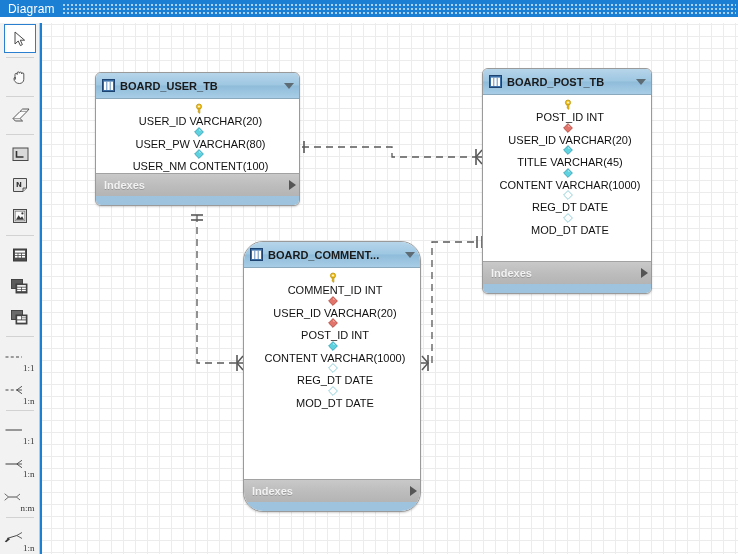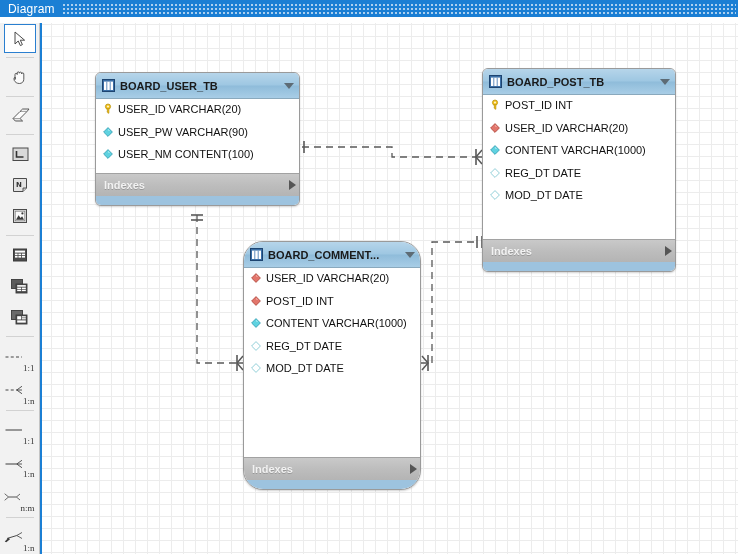--- a/index.html
+++ b/index.html
@@ -85,21 +85,21 @@
   .ent-icon{width:13px;height:13px;flex:0 0 13px;margin-right:5px;display:block;}
   .ent-title{
     flex:1;font-size:11px;font-weight:bold;color:#1a1a1a;
     white-space:nowrap;overflow:hidden;
   }
   .ent-caret{
     width:0;height:0;border-left:5px solid transparent;border-right:5px solid transparent;
     border-top:6px solid #5d6b75;margin-left:4px;
   }
   .ent-body{background:#ffffff;padding:4px 0 2px 0;}
-  .col{display:flex;height:22.5px;padding-left:6px;}
+  .col{display:flex;align-items:center;height:22.5px;padding-left:6px;flex-direction:column;}
   .col-ico{width:12px;height:12px;flex:0 0 12px;margin-right:4px;display:block;}
   .col-txt{font-size:11px;color:#111;white-space:nowrap;}
   .ent-ft{
     height:22px;display:flex;align-items:center;padding:0 3px 0 8px;
     background:linear-gradient(to bottom,#c9c9c9 0%,#bdbdbd 50%,#b4b4b4 100%);
     border-top:1px solid #a2a2a2;
   }
   .ft-lab{flex:1;font-size:11px;font-weight:bold;color:#f2f2f2;
           text-shadow:0 1px 0 rgba(0,0,0,.18);}
   .ft-arrow{width:0;height:0;border-top:5px solid transparent;border-bottom:5px solid transparent;
@@ -323,38 +323,38 @@
             <circle cx="6" cy="3.6" r="1" fill="#fff8d8"></circle>
             <path d="M5 5.8 h2 v4.4 h-1.1 v-1 h-.9 v-1 h.9 v-.8 h-.9z" fill="#f3c01b" stroke="#b08d0c" stroke-width=".5"></path>
           </svg>
           <span class="col-txt">USER_ID VARCHAR(20)</span>
         </div>
         <div class="col">
           <svg class="col-ico" viewBox="0 0 12 12">
             <path d="M6 1.6 L10.4 6 L6 10.4 L1.6 6 Z" fill="#5fd2e0" stroke="#2e9bb0" stroke-width=".8"></path>
             <path d="M6 2.8 L8.4 5.2 L6 4.6 Z" fill="#b9f0f6" opacity=".85"></path>
           </svg>
-          <span class="col-txt">USER_PW VARCHAR(90)</span>
+          <span class="col-txt">USER_PW VARCHAR(80)</span>
         </div>
         <div class="col">
           <svg class="col-ico" viewBox="0 0 12 12">
             <path d="M6 1.6 L10.4 6 L6 10.4 L1.6 6 Z" fill="#5fd2e0" stroke="#2e9bb0" stroke-width=".8"></path>
             <path d="M6 2.8 L8.4 5.2 L6 4.6 Z" fill="#b9f0f6" opacity=".85"></path>
           </svg>
           <span class="col-txt">USER_NM CONTENT(100)</span>
         </div>
       </div>
       <div class="ent-ft">
         <span class="ft-lab">Indexes</span>
         <span class="ft-arrow"></span>
       </div>
       <div class="ent-strip"></div>
     </div>
 
-    <div class="ent" style="left:442px;top:45px;width:194px;">
+    <div class="ent" style="left:442px;top:45px;width:170px;">
       <div class="ent-hd">
         <svg class="ent-icon" viewBox="0 0 13 13">
           <rect x=".5" y=".5" width="12" height="12" fill="#3a6ea5" stroke="#1d4470"></rect>
           <rect x="2" y="2.6" width="9" height="8.4" fill="#ffffff"></rect>
           <g stroke="#5f8dbe" stroke-width="1">
               <line x1="4.8" y1="2.6" x2="4.8" y2="11"></line>
               <line x1="8.2" y1="2.6" x2="8.2" y2="11"></line>
             </g>
         </svg>
         <div class="ent-title">BOARD_POST_TB</div>
@@ -368,20 +368,27 @@
             <path d="M5 5.8 h2 v4.4 h-1.1 v-1 h-.9 v-1 h.9 v-.8 h-.9z" fill="#f3c01b" stroke="#b08d0c" stroke-width=".5"></path>
           </svg>
           <span class="col-txt">POST_ID INT</span>
         </div>
         <div class="col">
           <svg class="col-ico" viewBox="0 0 12 12">
             <path d="M6 1.6 L10.4 6 L6 10.4 L1.6 6 Z" fill="#e2756b" stroke="#ab4339" stroke-width=".8"></path>
             <path d="M6 2.8 L8.4 5.2 L6 4.6 Z" fill="#f7b9b2" opacity=".85"></path>
           </svg>
           <span class="col-txt">USER_ID VARCHAR(20)</span>
+        </div>
+        <div class="col">
+          <svg class="col-ico" viewBox="0 0 12 12">
+            <path d="M6 1.6 L10.4 6 L6 10.4 L1.6 6 Z" fill="#5fd2e0" stroke="#2e9bb0" stroke-width=".8"></path>
+            <path d="M6 2.8 L8.4 5.2 L6 4.6 Z" fill="#b9f0f6" opacity=".85"></path>
+          </svg>
+          <span class="col-txt">TITLE VARCHAR(45)</span>
         </div>
         <div class="col">
           <svg class="col-ico" viewBox="0 0 12 12">
             <path d="M6 1.6 L10.4 6 L6 10.4 L1.6 6 Z" fill="#5fd2e0" stroke="#2e9bb0" stroke-width=".8"></path>
             <path d="M6 2.8 L8.4 5.2 L6 4.6 Z" fill="#b9f0f6" opacity=".85"></path>
           </svg>
           <span class="col-txt">CONTENT VARCHAR(1000)</span>
         </div>
         <div class="col">
           <svg class="col-ico" viewBox="0 0 12 12">
@@ -413,20 +420,28 @@
               <line x1="4.8" y1="2.6" x2="4.8" y2="11"></line>
               <line x1="8.2" y1="2.6" x2="8.2" y2="11"></line>
             </g>
         </svg>
         <div class="ent-title">BOARD_COMMENT...</div>
         <div class="ent-caret"></div>
       </div>
       <div class="ent-body">
         <div class="col">
           <svg class="col-ico" viewBox="0 0 12 12">
+            <circle cx="6" cy="3.6" r="2.6" fill="#f3c01b" stroke="#b08d0c" stroke-width=".7"></circle>
+            <circle cx="6" cy="3.6" r="1" fill="#fff8d8"></circle>
+            <path d="M5 5.8 h2 v4.4 h-1.1 v-1 h-.9 v-1 h.9 v-.8 h-.9z" fill="#f3c01b" stroke="#b08d0c" stroke-width=".5"></path>
+          </svg>
+          <span class="col-txt">COMMENT_ID INT</span>
+        </div>
+        <div class="col">
+          <svg class="col-ico" viewBox="0 0 12 12">
             <path d="M6 1.6 L10.4 6 L6 10.4 L1.6 6 Z" fill="#e2756b" stroke="#ab4339" stroke-width=".8"></path>
             <path d="M6 2.8 L8.4 5.2 L6 4.6 Z" fill="#f7b9b2" opacity=".85"></path>
           </svg>
           <span class="col-txt">USER_ID VARCHAR(20)</span>
         </div>
         <div class="col">
           <svg class="col-ico" viewBox="0 0 12 12">
             <path d="M6 1.6 L10.4 6 L6 10.4 L1.6 6 Z" fill="#e2756b" stroke="#ab4339" stroke-width=".8"></path>
             <path d="M6 2.8 L8.4 5.2 L6 4.6 Z" fill="#f7b9b2" opacity=".85"></path>
           </svg>

